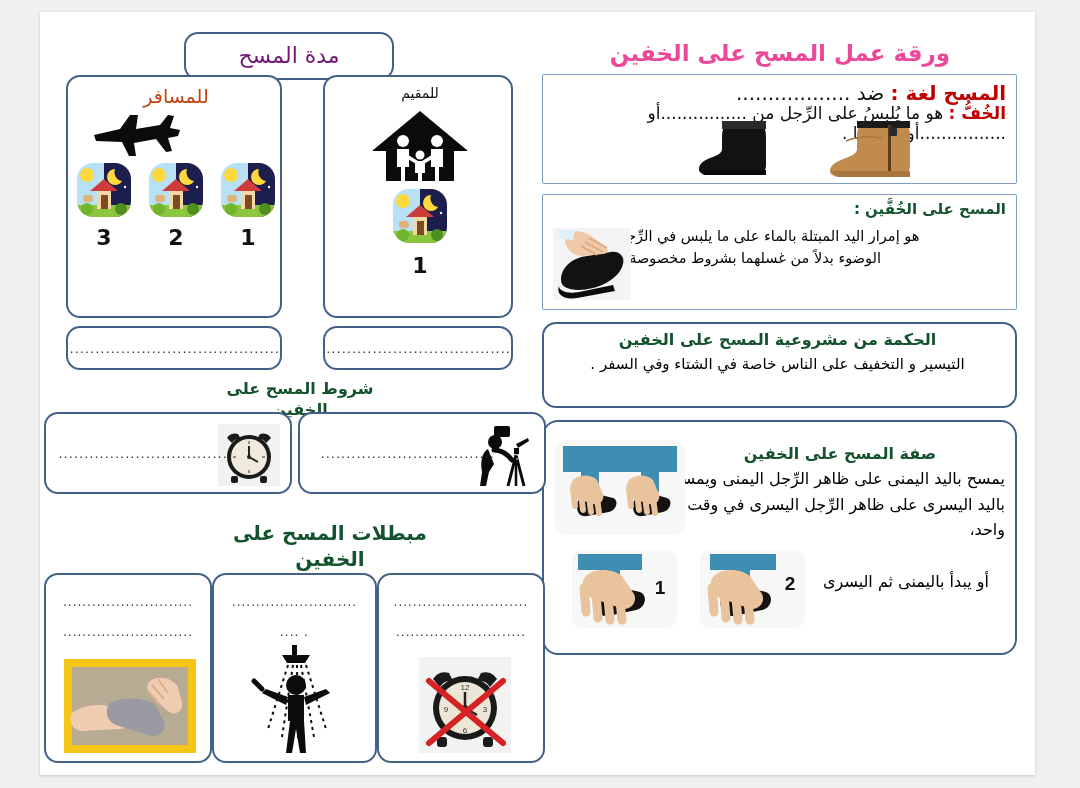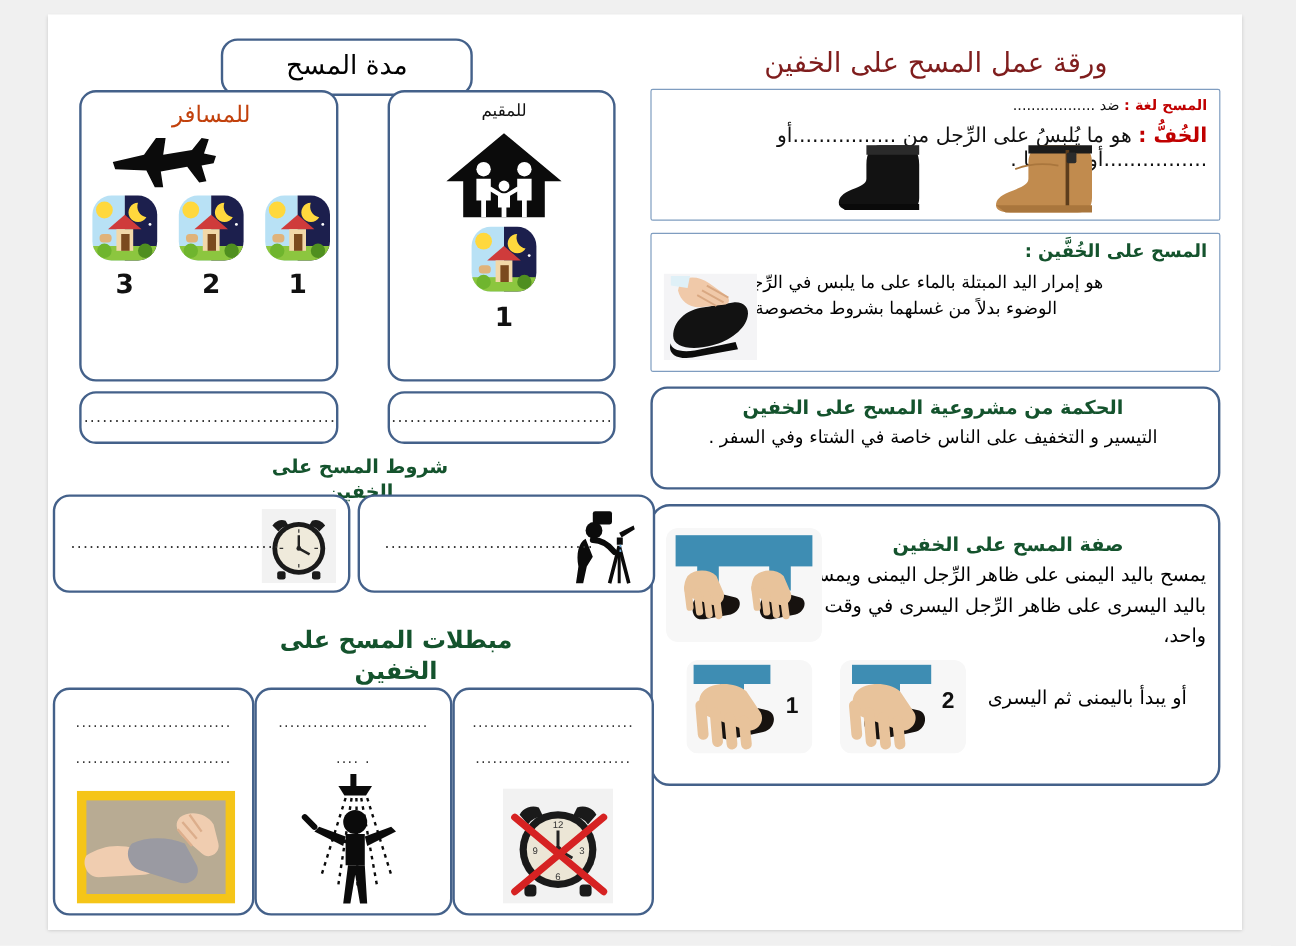--- a/index.html
+++ b/index.html
@@ -37,25 +37,25 @@
     color: #333;
     letter-spacing: 1px;
     white-space: nowrap;
     overflow: hidden;
     font-size: 13px;
   }
 
   
   #sheet-title {
     position: absolute; right: 20px; top: 28px; width: 470px;
-    font-size: 23px; font-weight: normal; text-align: center; color: #7f1d1d;
+    font-size: 23px; font-weight: bold; text-align: center; color: #ec4899;
     direction: rtl;
   }
   #def-box { right: 18px; top: 62px; width: 475px; height: 110px; }
-  #def-line1 { position:absolute; right:10px; top:6px; width:455px; font-size:12px; }
+  #def-line1 { position:absolute; right:10px; top:6px; width:455px; font-size:20px; }
   #def-line2 { position:absolute; right:10px; top:28px; width:455px; font-size:17px; }
   .kw { color:#c00000; font-weight:bold; }
   #sock-black { position:absolute; right:205px; top:40px; width:115px; height:62px; }
   #khuff-brown { position:absolute; right:75px; top:38px; width:115px; height:66px; }
 
   #wipe-box { right: 18px; top: 182px; width: 475px; height: 116px; }
   #wipe-title { position:absolute; right:10px; top:5px; width:455px; font-size:15px; }
   #wipe-text { position:absolute; right:78px; top:30px; width:375px; font-size:14.5px; line-height:1.55; text-align:center; direction:rtl; }
   #wipe-photo { position:absolute; right:385px; top:33px; width:78px; height:72px; }
 
@@ -66,21 +66,21 @@
   #sifa-box { right: 18px; top: 408px; width: 475px; height: 235px; border-radius: 16px; }
   #sifa-title { position:absolute; right:10px; top:22px; width:330px; font-size:16px; text-align:center; }
   #sifa-text { position:absolute; right:10px; top:44px; width:335px; font-size:16px; line-height:1.6; direction:rtl; text-align:right; }
   #sifa-text2 { position:absolute; right:26px; top:150px; width:320px; font-size:16px; direction:rtl; text-align:right; }
   #feet-photo { position:absolute; right:330px; top:18px; width:130px; height:95px; }
   #hand1 { position:absolute; right:338px; top:128px; width:105px; height:78px; }
   #hand2 { position:absolute; right:210px; top:128px; width:105px; height:78px; }
 
   
   #dur-head { left: 144px; top: 20px; width: 210px; height: 48px; }
-  #dur-head span { display:block; text-align:center; line-height:44px; font-size:22px; color:#000000; direction:rtl; }
+  #dur-head span { display:block; text-align:center; line-height:44px; font-size:22px; color:#701a75; direction:rtl; }
 
   #trav-box { left: 26px; top: 63px; width: 216px; height: 243px; }
   #trav-lbl { position:absolute; left:0; top:8px; width:216px; font-size:19px; text-align:center; direction:rtl; color:#c2410c; }
   #res-box { left: 283px; top: 63px; width: 190px; height: 243px; }
   #res-lbl { position:absolute; left:0; top:8px; width:190px; font-size:14px; text-align:center; direction:rtl; color:#111; }
 
   #trav-ans { left: 26px; top: 314px; width: 216px; height: 44px; }
   #res-ans { left: 283px; top: 314px; width: 190px; height: 44px; }
   .ansdots { position:absolute; left:0; top:13px; width:100%; text-align:center; }
 

